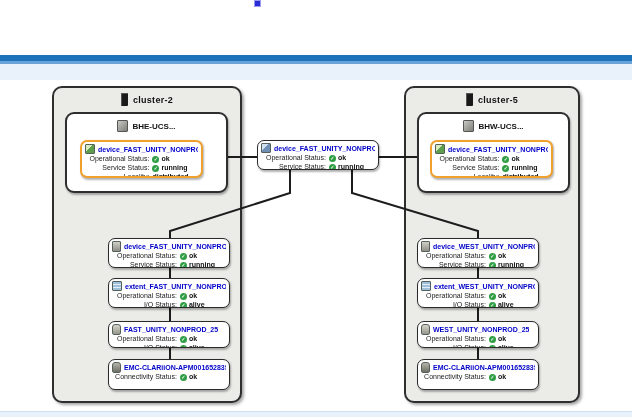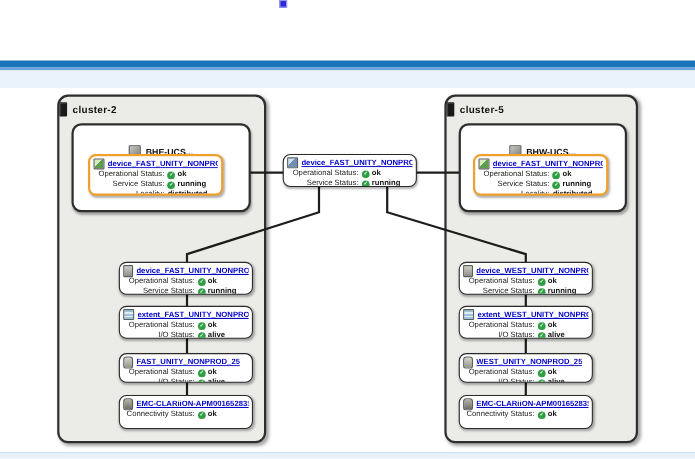--- a/index.html
+++ b/index.html
@@ -12,30 +12,30 @@
   .topbar2{position:absolute;left:0;top:61px;width:632px;height:3px;background:#6aa3d8}
   .band{position:absolute;left:0;top:64px;width:632px;height:16px;background:#e9f2fb}
   .bottomstrip{position:absolute;left:0;top:411px;width:632px;height:6px;background:#e9f2fb;border-top:1px solid #cddff2}
   .fav{position:absolute;left:254px;top:0;width:5px;height:5px;background:#2a2ad6;border:1px solid #9a9af0}
 
   
   .panel{position:absolute;top:86px;height:317px;background:#ebebe8;border:2px solid #2e2e2e;
          border-radius:10px;box-shadow:2px 2px 3px rgba(0,0,0,.35);z-index:1;box-sizing:border-box}
   #panel-c2{left:52px;width:190px}
   #panel-c1{left:404px;width:176px}
-  .panel-header{display:flex;align-items:center;gap:5px;margin-top:5px}
+  .panel-header{display:flex;justify-content:center;align-items:center;gap:5px;margin-top:5px}
   .cluster-icon{width:7px;height:13px;background:#1a1a1a;border-radius:1px;box-shadow:inset 1px 1px 0 #555}
   .cluster-name{font-size:9px;font-weight:bold;color:#111;letter-spacing:.3px}
 
   
   .hostbox{position:absolute;background:#ffffff;border:2px solid #2e2e2e;border-radius:9px;
            box-shadow:1px 2px 2px rgba(0,0,0,.3);z-index:2;box-sizing:border-box}
   #host-c2{left:65px;top:112px;width:163px;height:81px}
   #host-c1{left:417px;top:112px;width:153px;height:81px}
-  .host-header{display:flex;justify-content:center;align-items:center;gap:4px;margin-top:18px}
+  .host-header{display:flex;justify-content:center;align-items:center;gap:4px;margin-top:6px}
   .host-icon{width:9px;height:10px;background:linear-gradient(135deg,#c8c8c4,#7e7e78);border:1px solid #555;border-radius:1px}
   .host-name{font-size:8px;font-weight:bold;color:#111}
 
   
   .devbox{position:absolute;background:#fff;border:1.5px solid #2a2a2a;border-radius:7px;
           box-shadow:1px 1.5px 2px rgba(0,0,0,.3);z-index:3;padding:2px 3px;box-sizing:border-box;overflow:hidden}
   .devbox.orange{border:2px solid #f0a02c}
   #dev-c2{left:80px;top:140px;width:123px;height:38px}
   #dev-c1{left:430px;top:140px;width:123px;height:38px}
   #dev-center{left:257px;top:140px;width:122px;height:30px}

